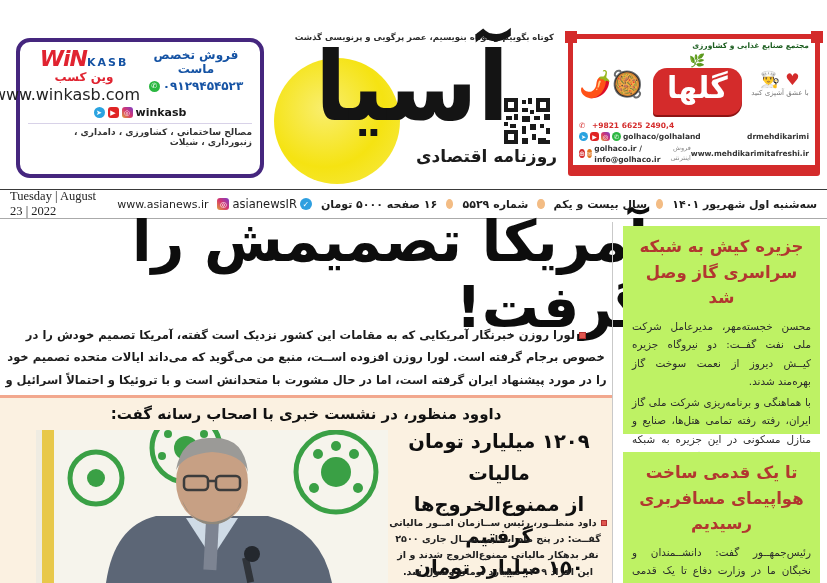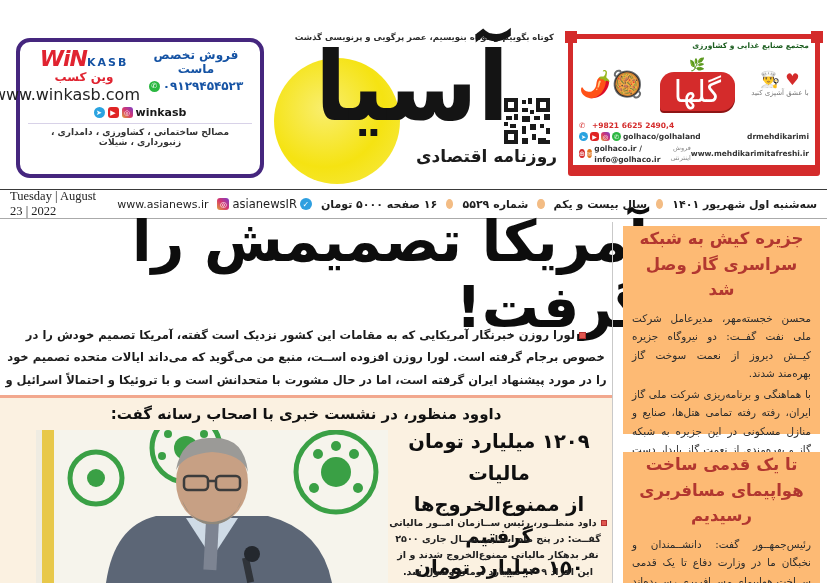--- a/index.html
+++ b/index.html
@@ -23,21 +23,21 @@
   .badge { display:inline-flex; align-items:center; justify-content:center; border-radius:50%; color:#fff; font-size:7px; width:11px; height:11px; }
   .bg-green{ background:#2bb741; } .bg-blue{ background:#2aa3e0; } .bg-red{ background:#e02424; border-radius:3px;} .bg-insta{ background:linear-gradient(45deg,#e0a23c,#d6356e,#7a3cc9); border-radius:3px;}
   .win-left { text-align:center; width:112px; }
   .win-logo { font-weight:900; font-size:22px; color:#e02330; letter-spacing:-1px; line-height:1; font-style:italic;}
   .win-logo small { color:#1553a4; font-size:11px; font-style:normal; letter-spacing:2px;}
   .win-fa { color:#e02330; font-size:12px; font-weight:bold; }
   .win-site { font-size:16px; color:#222; margin-top:1px; }
   .win-social { display:flex; justify-content:center; gap:3px; align-items:center; margin-top:2px; font-size:11px; font-weight:bold; }
   .win-div { border-top:1px solid #d8d2e8; margin:4px 0 2px; }
   .win-line1 { text-align:center; font-weight:900; font-size:12.5px; color:#18144a; }
-  .win-line2 { text-align:center; font-size:9px; font-weight:bold; color:#333; margin-top:3px; }
+  .win-line2 { font-size:9px; font-weight:bold; color:#333; margin-top:3px; }
 
   
   .masthead { left:268px; top:6px; width:292px; height:180px; }
   .m-tagline { position:absolute; top:26px; right:6px; font-size:8.5px; font-weight:bold; color:#2c2c2c; direction:rtl; }
   .m-circle { position:absolute; left:6px; top:52px; width:126px; height:126px; border-radius:50%;
       background:radial-gradient(circle at 40% 40%, #f9ee6e 0%, #f5e312 55%, #f7ea4d 100%); }
   .m-title { position:absolute; left:24px; top:30px; width:240px; text-align:center;
       font-size:92px; font-weight:900; color:#141414; direction:rtl; line-height:1.1;
       transform:scaleY(1.05); letter-spacing:-4px; }
   .m-sub { position:absolute; left:148px; top:140px; font-size:17px; font-weight:900; color:#1c1c1c; direction:rtl; }
@@ -45,22 +45,22 @@
 
   
   .ad-golha {
     left:568px; top:34px; width:252px; height:142px; background:#fff;
     border:5px solid #d42b2b; border-bottom-width:11px; border-radius:3px; padding:2px 6px;
   }
   .corner { position:absolute; width:12px; height:12px; background:#d42b2b; }
   .golha-sector { text-align:right; font-size:7.5px; color:#1c5e20; font-weight:bold; direction:rtl; }
   .golha-mid { display:flex; align-items:center; justify-content:space-between; height:68px; }
   .golha-food { font-size:26px; line-height:1; }
-  .golha-logo { background:#d42b2b; color:#fff; font-weight:400; font-size:30px; border-radius:14px 14px 14px 4px;
-      padding:2px 14px 2px; direction:rtl; box-shadow:0 2px 0 #8e1414; }
+  .golha-logo { background:#d42b2b; color:#fff; font-weight:700; font-size:30px; border-radius:14px 14px 14px 4px;
+      padding:2px 14px 10px; direction:rtl; box-shadow:0 2px 0 #8e1414; }
   .golha-deco { font-size:16px; color:#cf4444; text-align:center; width:58px; line-height:1.2;}
   .golha-slogan { font-size:7px; color:#777; direction:rtl; }
   .golha-contacts { font-size:7.5px; color:#333; margin-top:2px; }
   .g-row { display:flex; justify-content:space-between; align-items:center; line-height:1.5; }
   .g-left { display:flex; align-items:center; gap:2px; }
   .g-phone { color:#d42b2b; font-weight:bold; }
 
   
   .dateline {
     left:0; top:189px; width:827px; height:30px;
@@ -94,21 +94,21 @@
       font-size:15px; font-weight:900; color:#111; direction:rtl; }
   .press-photo { position:absolute; left:36px; top:32px; width:352px; height:153px; background:#e9e4d8; overflow:hidden; }
   .press-heads { position:absolute; left:390px; top:28px; right:4px; text-align:center;
       font-size:19.5px; font-weight:900; line-height:1.62; color:#0f0f0f; direction:rtl; }
   .press-body { position:absolute; left:388px; bottom:3px; right:4px;
       font-size:9.6px; font-weight:bold; line-height:1.7; text-align:center; direction:rtl; color:#222; }
   .press-body .sq { width:6px; height:6px; }
 
   
   .rightcol { left:612px; top:222px; width:215px; height:361px; border-left:1px solid #c9c9c9; }
-  .art { position:absolute; left:10px; right:7px; background:#fdba74; padding:0 9px 6px; }
+  .art { position:absolute; left:10px; right:7px; background:#bef264; padding:8px 9px 6px; }
   .art1 { top:4px; height:208px; }
   .art2 { top:230px; height:140px; }
   .art-title { color:#b23730; font-weight:900; font-size:16.5px; text-align:center; line-height:1.55; direction:rtl; margin-bottom:6px; }
   .art-body { font-size:10.4px; line-height:1.78; text-align:justify; direction:rtl; color:#2b2b2b; }
   .art-body p + p { margin-top:2px; }
 </style>
 </head>
 <body>
 
 <div class="abs ad-win">

